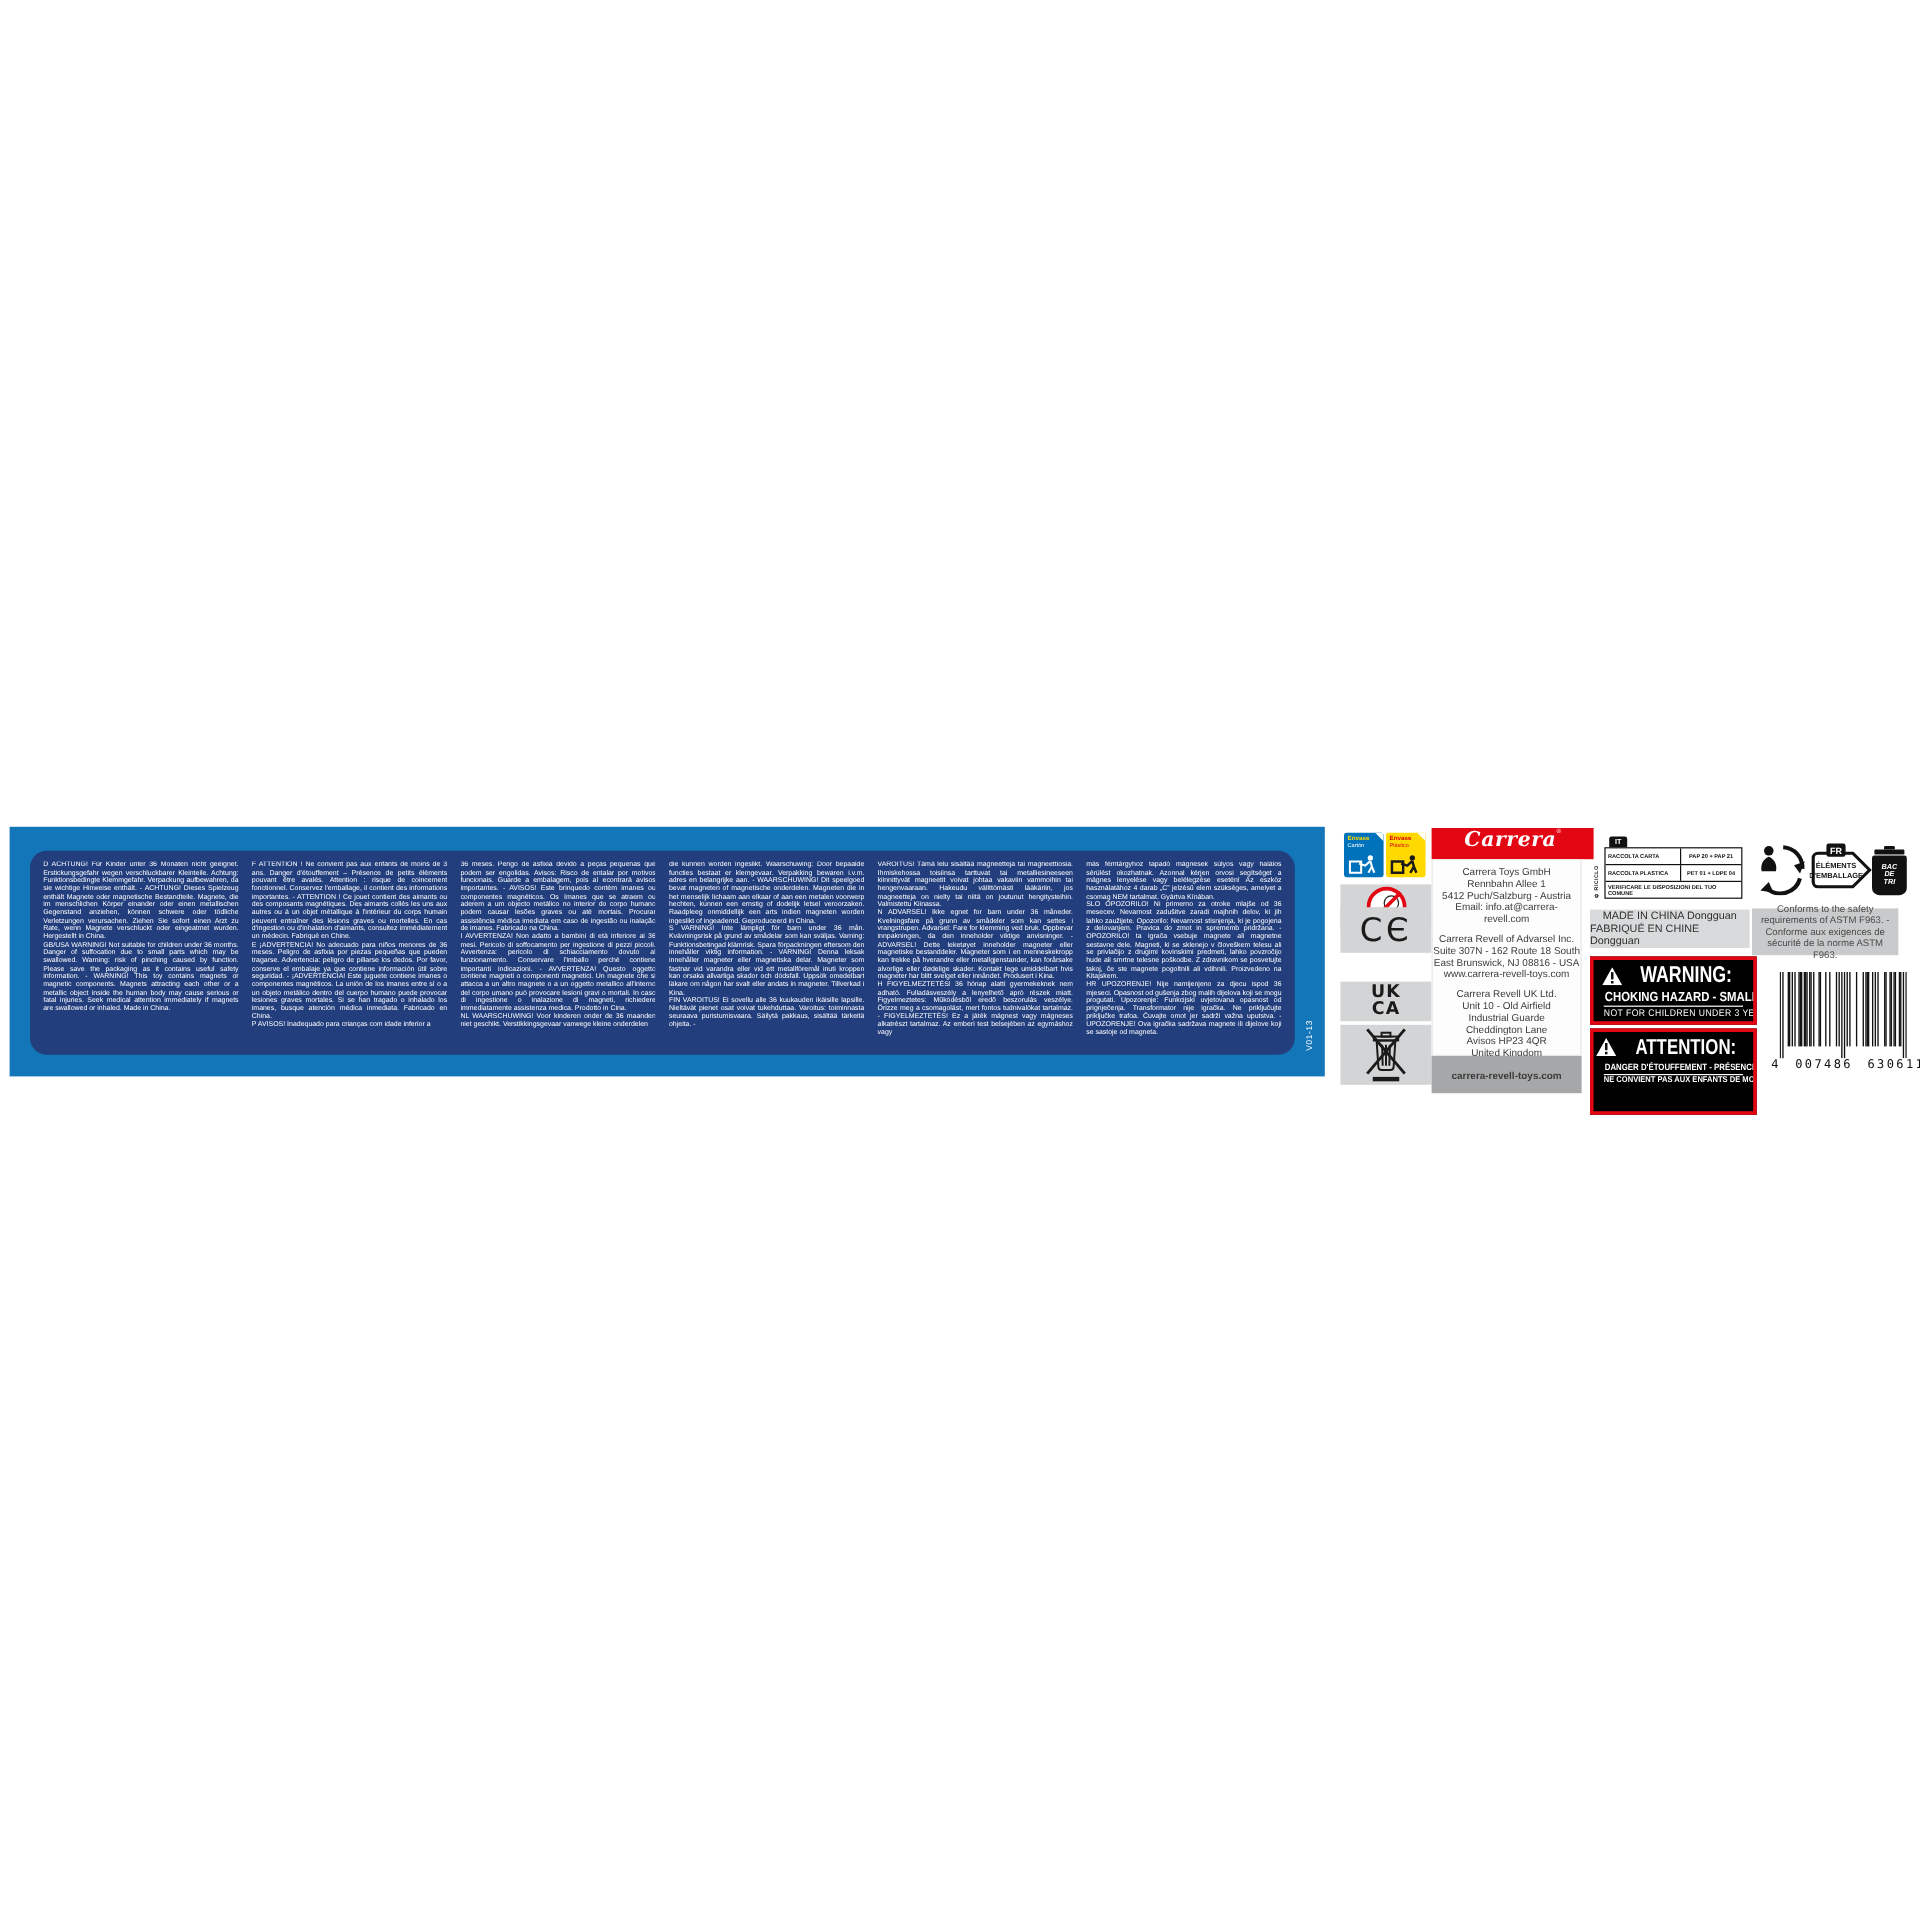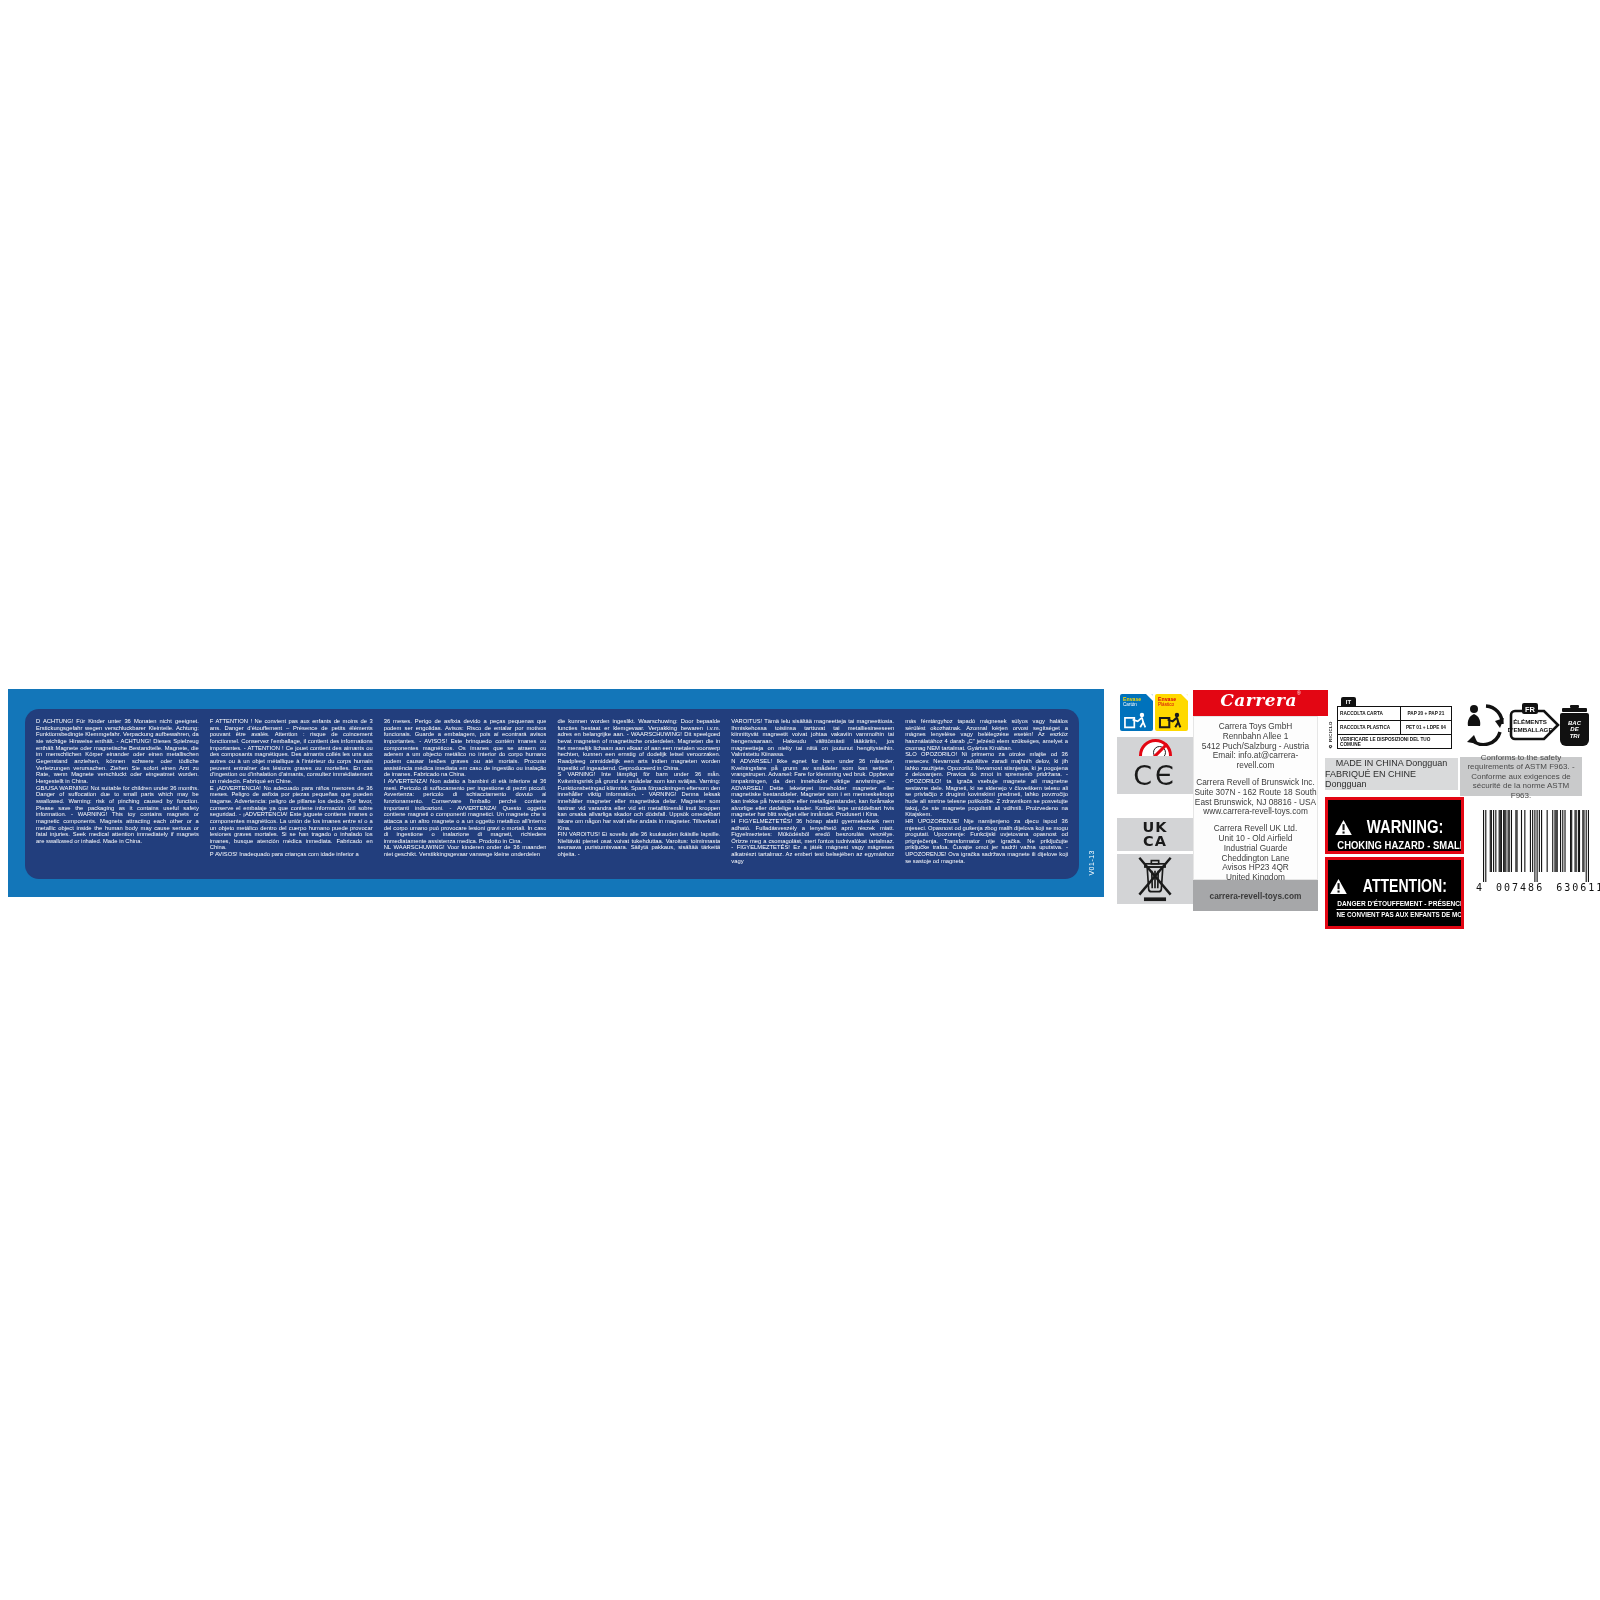--- a/index.html
+++ b/index.html
@@ -87,21 +87,21 @@
   .origin-block b{font-weight:normal;}
   .astm-block{position:absolute;left:1460px;top:757px;width:122px;height:39px;background:#c9cacb;
               display:flex;align-items:center;justify-content:center;text-align:center;
               color:#4a4a4a;font-size:8px;line-height:9.6px;padding:0 3px;box-sizing:border-box;}
 
   
   .hazard-box{position:absolute;left:1325px;width:139px;background:#000;border:3px solid #e30613;
               box-sizing:border-box;color:#fff;text-align:center;overflow:hidden;}
   .hz-en{top:797px;height:57px;}
   .hz-fr{top:857px;height:72px;}
-  .hz-title{display:flex;align-items:center;justify-content:center;gap:4px;margin-top:16px;}
+  .hz-title{display:flex;align-items:center;justify-content:center;gap:4px;margin-top:2px;}
   .hz-title svg{flex:0 0 auto;}
   .hz-title .t{font-weight:bold;white-space:nowrap;display:inline-block;transform:scaleX(0.78);}
   .hz-en .t{font-size:19px;}
   .hz-fr .t{font-size:18px;}
   .hz-l2{font-weight:bold;white-space:nowrap;transform:scaleX(0.86);transform-origin:center;}
   .hz-en .hz-l2{font-size:11px;margin-top:1px;}
   .hz-fr .hz-l2{font-size:7.6px;margin-top:2px;}
   .hz-l3{white-space:nowrap;transform:scaleX(0.9);transform-origin:center;border-top:1px solid #fff;
          margin:1px 2px 0 2px;padding-top:1px;}
   .hz-en .hz-l3{font-size:8px;letter-spacing:0.4px;}
@@ -234,21 +234,21 @@
       <span class="reg">®</span>
   </div>
   <div class="address-block">
     <div class="addr-group">
       <div>Carrera Toys GmbH</div>
       <div>Rennbahn Allee 1</div>
       <div>5412 Puch/Salzburg - Austria</div>
       <div>Email: info.at@carrera-revell.com</div>
     </div>
     <div class="addr-group">
-      <div>Carrera Revell of Brunswick Inc.</div>
+      <div>Carrera Revell of Advarsel Inc.</div>
       <div>Suite 307N - 162 Route 18 South</div>
       <div>East Brunswick, NJ 08816 - USA</div>
       <div>www.carrera-revell-toys.com</div>
     </div>
     <div class="addr-group">
       <div>Carrera Revell UK Ltd.</div>
       <div>Unit 10 - Old Airfield</div>
       <div>Industrial Guarde</div>
       <div>Cheddington Lane</div>
       <div>Avisos HP23 4QR</div>

